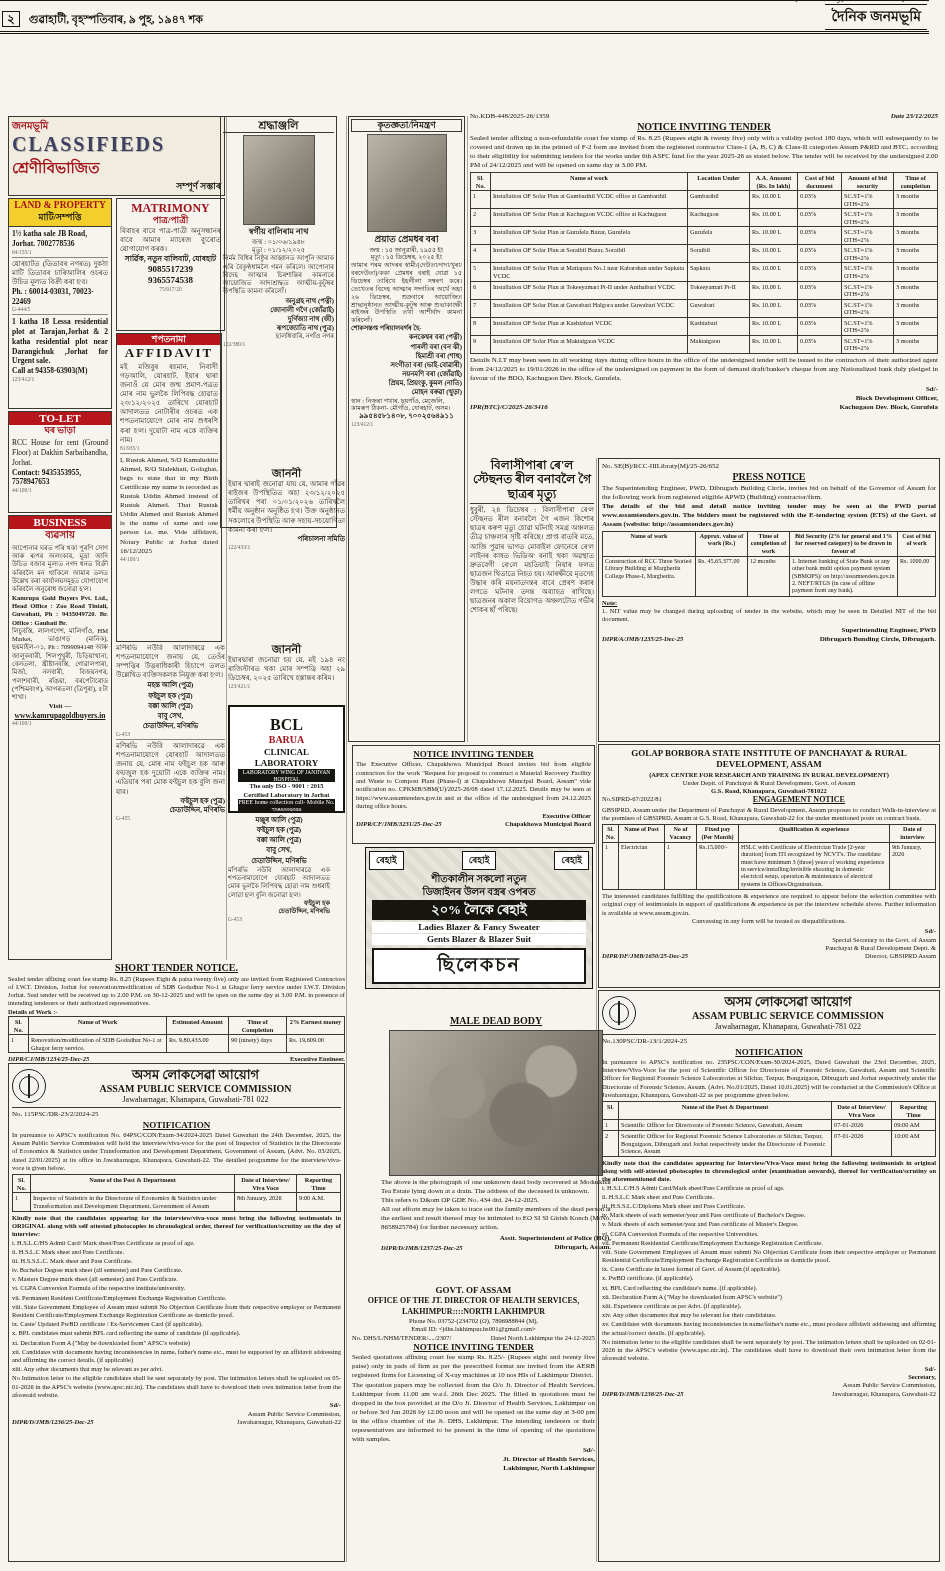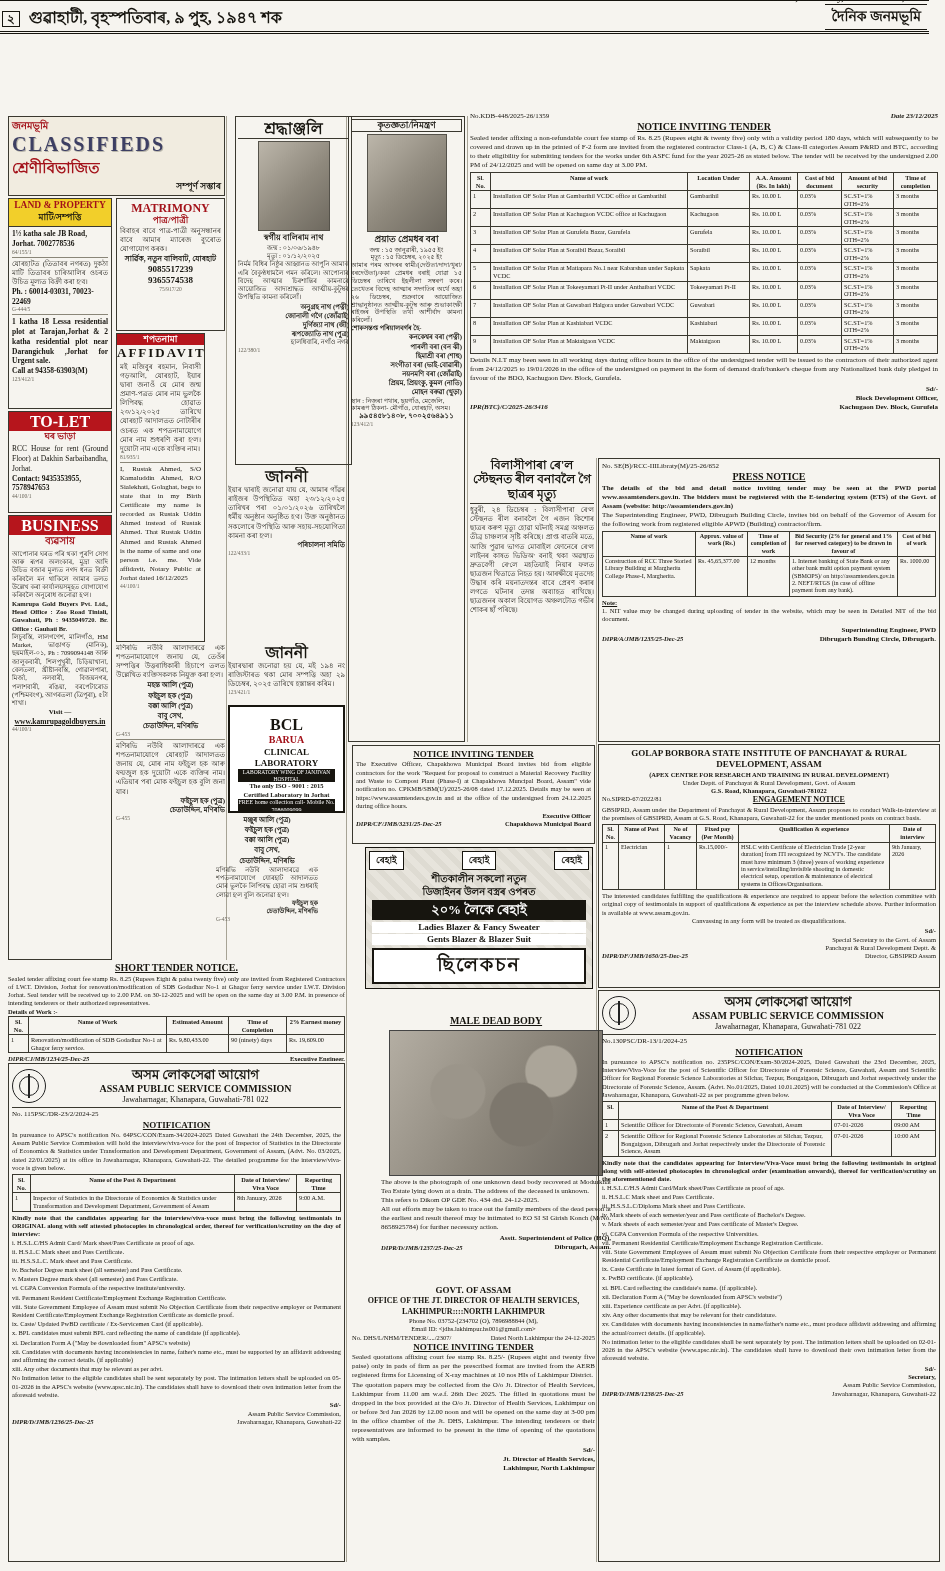--- a/index.html
+++ b/index.html
@@ -11,50 +11,50 @@
 .b{font-weight:bold}.u{text-decoration:underline}.i{font-style:italic}
 .f55{font-size:5.5px;line-height:1.2}
 .f6{font-size:6px;line-height:1.25}
 .f63{font-size:6.3px;line-height:1.25}
 .f65{font-size:6.5px;line-height:1.28}
 .f7{font-size:7px;line-height:1.3}
 .f75{font-size:7.5px;line-height:1.3}
 .f8{font-size:8px;line-height:1.3}
 .f9{font-size:9px;line-height:1.25}
 .f10{font-size:10px;line-height:1.25}
-.f11{font-size:16px;line-height:1.2}
+.f11{font-size:11px;line-height:1.2}
 .f12{font-size:12px;line-height:1.2}
 .f13{font-size:13px;line-height:1.2}
 .red{color:#a3121a}
 .ref{font-size:5.5px;color:#6b675c}
 hr.sep{border:none;border-top:1px solid #8a8678;margin:2px 0}
 table{border-collapse:collapse;width:100%;font-size:6.3px;line-height:1.2}
 th,td{border:1px solid #3a382f;padding:1px 2px;vertical-align:top;text-align:left}
 th{text-align:center;font-weight:bold}
 .vrule{position:absolute;width:1px;background:#a7a395}
 .pad{padding:2px 3px}
 
 #hdr{left:8px;top:80px;width:929px;height:34px;border-top:1px solid #17150f;border-bottom:3px double #17150f;display:flex;justify-content:space-between;align-items:flex-end;padding:1px 2px}
 #hdr .pagenum{border:1px solid #17150f;padding:0 4px;font-weight:bold;font-size:12px;margin-right:5px}
 #hdr .masthead{font-weight:bold;font-size:14px;border-top:1px solid #17150f;border-bottom:1px solid #17150f;padding:0 6px;display:inline-block}
 
 #cls{left:8px;top:116px;width:217px;height:80px;border:1px solid #3a382f;background:#f1ece0;padding:3px}
 #land{left:8px;top:198px;width:104px;height:211px}
 #matri{left:116px;top:198px;width:109px;height:133px}
-#affi{left:116px;top:333px;width:89px;height:309px}
+#affi{left:116px;top:333px;width:106px;height:309px}
 #tolet{left:8px;top:411px;width:104px;height:102px}
 #busi{left:8px;top:515px;width:104px;height:445px}
 #janL{left:116px;top:644px;width:109px;height:316px}
 #stn{left:8px;top:962px;width:337px;height:99px}
 #apsc1{left:8px;top:1063px;width:337px;height:499px}
-#obit1{left:235px;top:116px;width:117px;height:349px}
+#obit1{left:220px;top:116px;width:117px;height:412px}
 #janA{left:228px;top:467px;width:117px;height:174px}
 #janB{left:228px;top:643px;width:117px;height:60px}
 #bcl{left:228px;top:705px;width:117px;height:108px;border:2px solid #17150f;background:#fff;padding:8px}
-#janC{left:216px;top:815px;width:102px;height:145px}
+#janC{left:228px;top:815px;width:102px;height:145px}
 #obit2{left:348px;top:116px;width:117px;height:626px}
 #chapa{left:352px;top:745px;width:243px;height:99px}
 #rehai{left:365px;top:847px;width:228px;height:142px;border:1.5px solid #17150f;background:repeating-linear-gradient(45deg,#e7e4dc 0 6px,#dedbd2 6px 12px)}
 #dbody{left:381px;top:1015px;width:230px;height:268px}
 #health{left:352px;top:1285px;width:243px;height:277px}
 #kdb{left:470px;top:112px;width:468px;height:344px}
 #bila{left:470px;top:458px;width:124px;height:282px}
 #press{left:598px;top:458px;width:342px;height:284px;border:1px solid #3a382f;padding:3px}
 #golap{left:598px;top:744px;width:342px;height:244px;border:1px solid #3a382f;padding:3px}
 #apsc2{left:598px;top:990px;width:342px;height:572px;border:1px solid #3a382f;padding:3px}
@@ -545,22 +545,22 @@
   </div>
 
   <div class="blk" id="bila">
     <div class="f12 b ct" style="border-bottom:1px solid #3a382f;padding-bottom:2px;margin-bottom:2px">বিলাসীপাৰা ৰে'ল স্টেছনত ৰীল বনাবলৈ গৈ ছাত্ৰৰ মৃত্যু</div>
     <div class="f7 jc">ধুবুৰী, ২৪ ডিচেম্বৰ : বিলাসীপাৰা ৰে'ল স্টেছনত ৰীল বনাবলৈ গৈ এজন কিশোৰ ছাত্ৰৰ কৰুণ মৃত্যু হোৱা ঘটনাই সমগ্ৰ অঞ্চলত তীব্ৰ চাঞ্চল্যৰ সৃষ্টি কৰিছে। প্ৰাপ্ত বাতৰি মতে, আজি পুৱাৰ ভাগত মোবাইল ফোনেৰে ৰে'ল লাইনৰ কাষত ভিডিঅ' বনাই থকা অৱস্থাত দ্ৰুতবেগী ৰে'লে মহতিয়াই নিয়াৰ ফলত ছাত্ৰজন থিতাতে নিহত হয়। আৰক্ষীয়ে মৃতদেহ উদ্ধাৰ কৰি ময়নাতদন্তৰ বাবে প্ৰেৰণ কৰাৰ লগতে ঘটনাৰ তদন্ত অব্যাহত ৰাখিছে। ছাত্ৰজনৰ অকাল বিয়োগত অঞ্চলটোত গভীৰ শোকৰ ছাঁ পৰিছে।</div>
   </div>
 
   <div class="blk" id="press">
     <div class="f7">No. SE(B)/RCC-IIILibraty(M)/25-26/652</div>
     <div class="f10 b u ct">PRESS NOTICE</div>
+    <div class="f7 jc">The Superintending Engineer, PWD, Dibrugarh Building Circle, invites bid on behalf of the Governor of Assam for the following work from registered eligible APWD (Building) contractor/firm.</div>
     <div class="f7 jc b">The details of the bid and detail notice inviting tender may be seen at the PWD portal www.assamtenders.gov.in. The bidders must be registered with the E-tendering system (ETS) of the Govt. of Assam (website: http://assamtenders.gov.in)</div>
-    <div class="f7 jc">The Superintending Engineer, PWD, Dibrugarh Building Circle, invites bid on behalf of the Governor of Assam for the following work from registered eligible APWD (Building) contractor/firm.</div>
     <table style="margin:2px 0;font-size:6.1px">
       <thead>
           <tr>
         <th>Name of work</th>
         <th style="width:52px">Approx. value of work (Rs.)</th>
         <th style="width:42px">Time of completion of work</th>
         <th style="width:108px">Bid Security (2% for general and 1% for reserved category) to be drawn in favour of</th>
         <th style="width:38px">Cost of bid of work</th>
       </tr>
         </thead>

